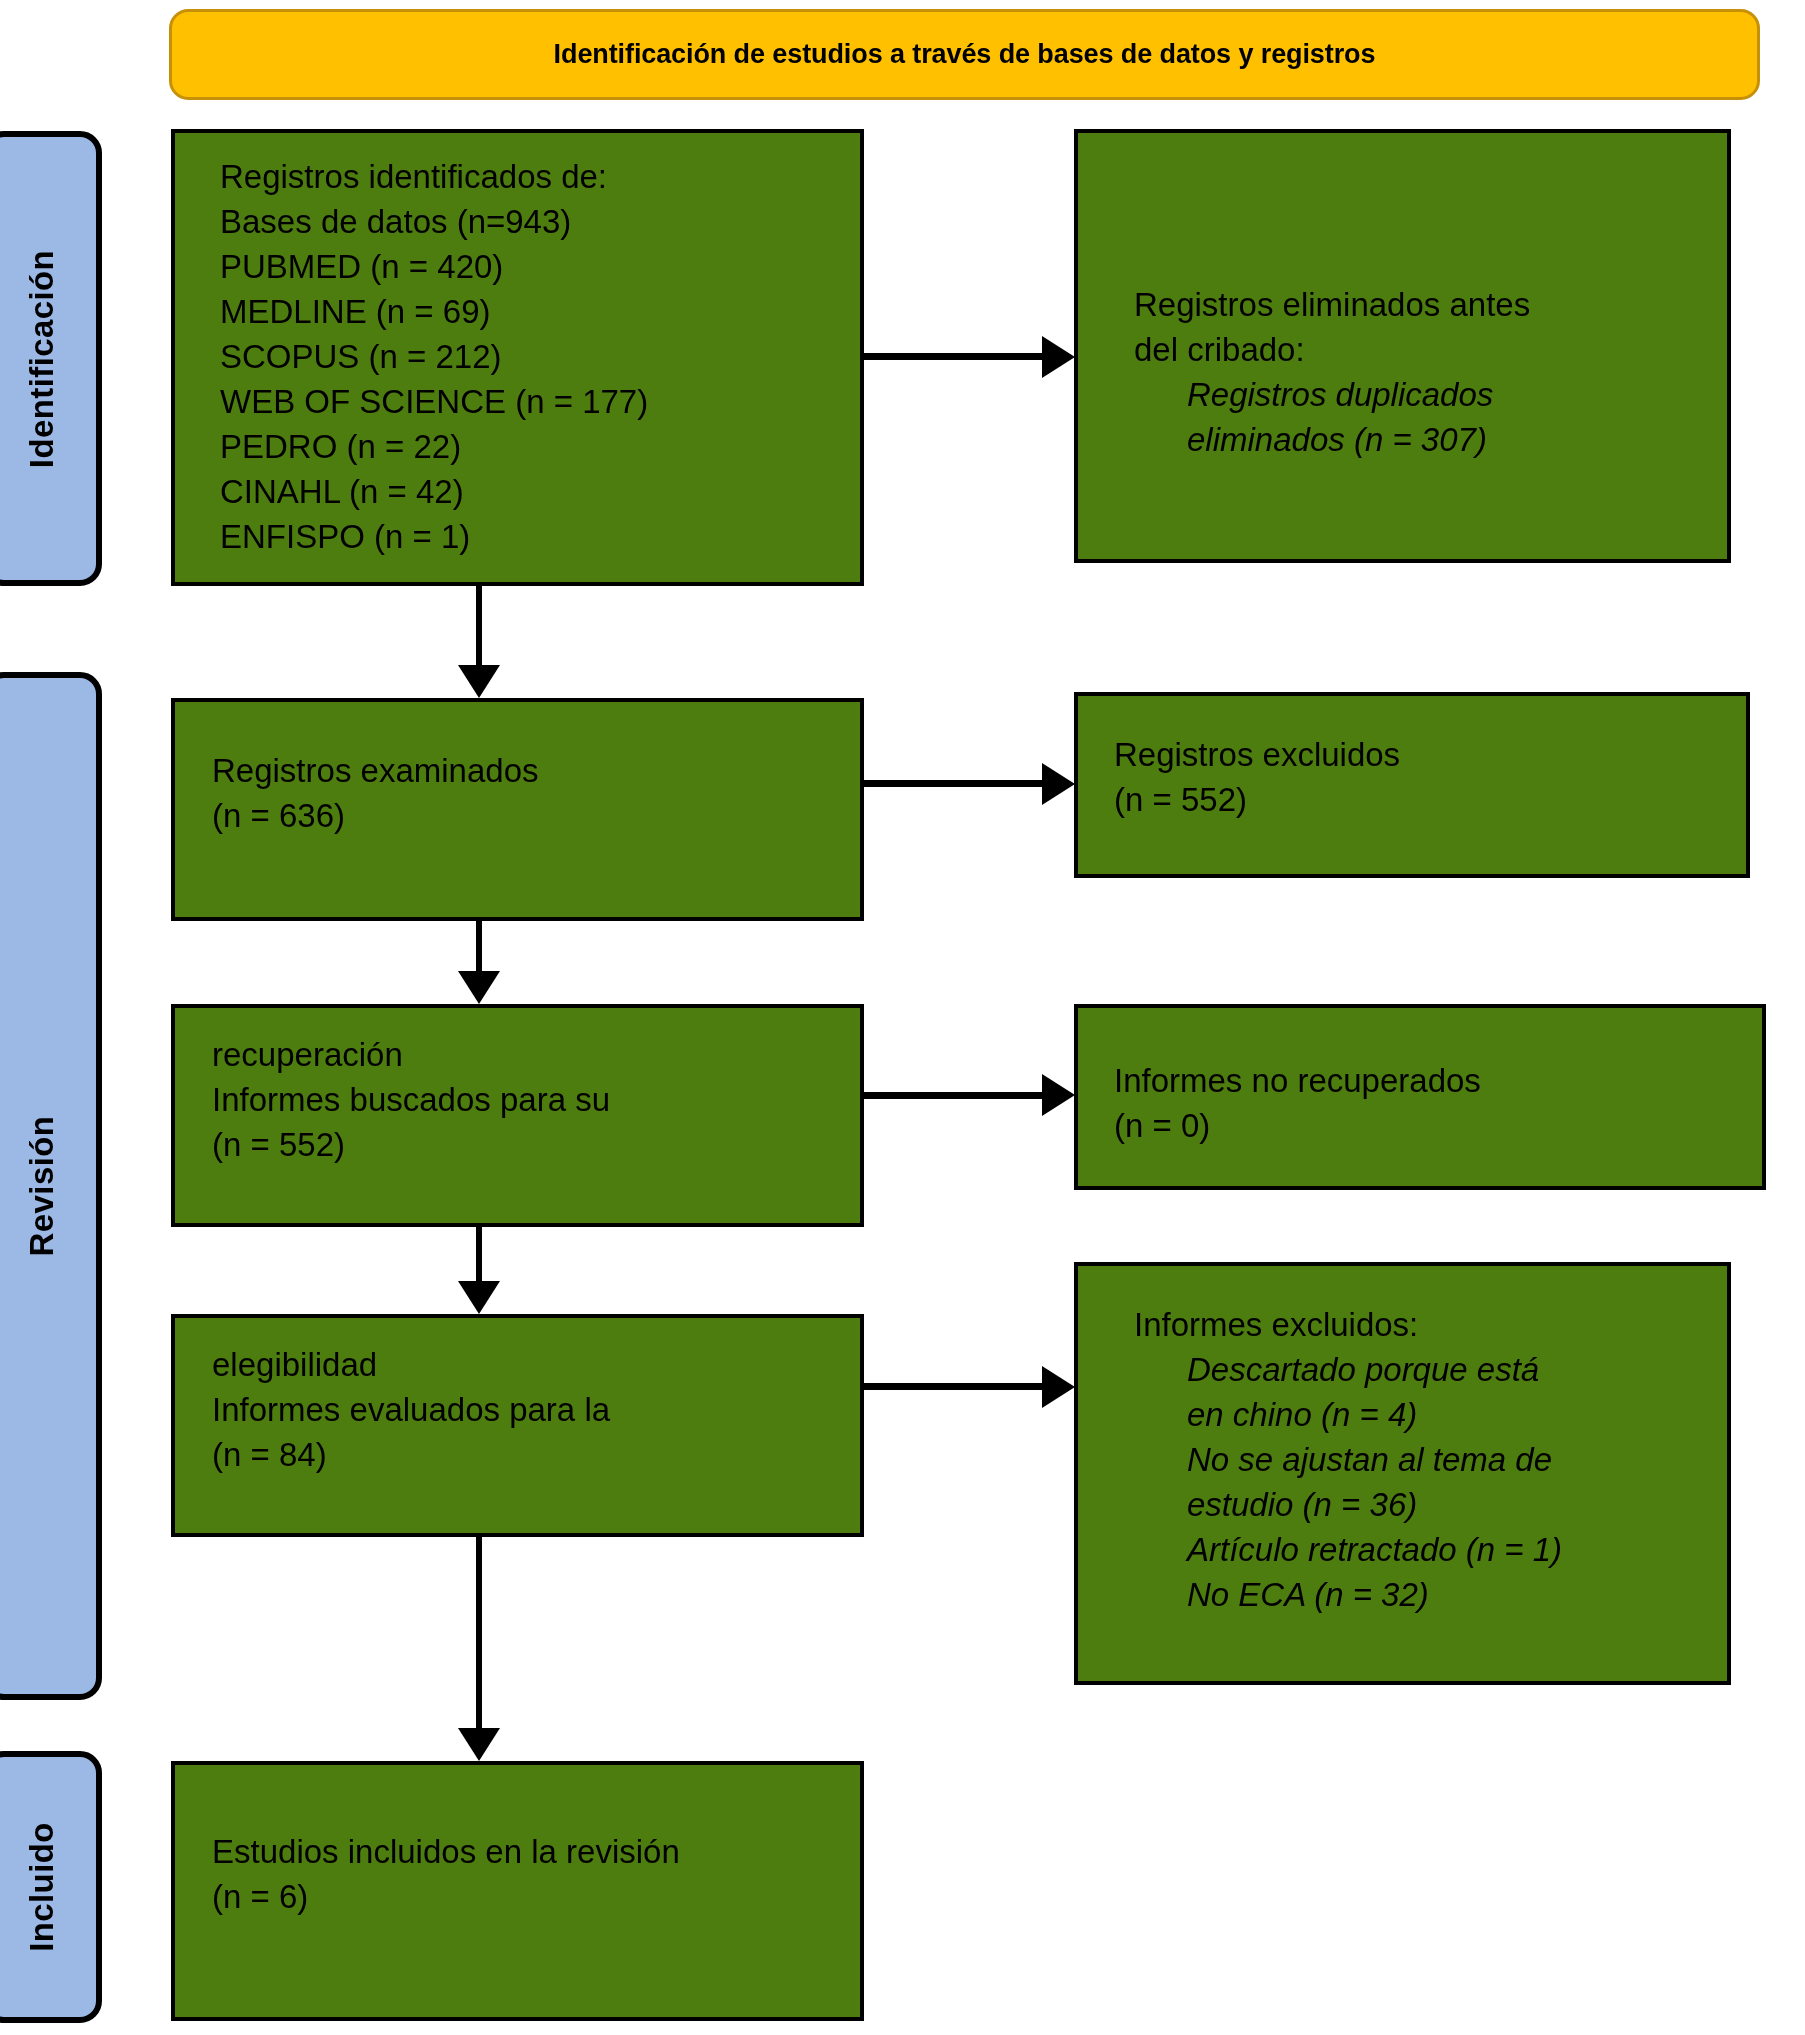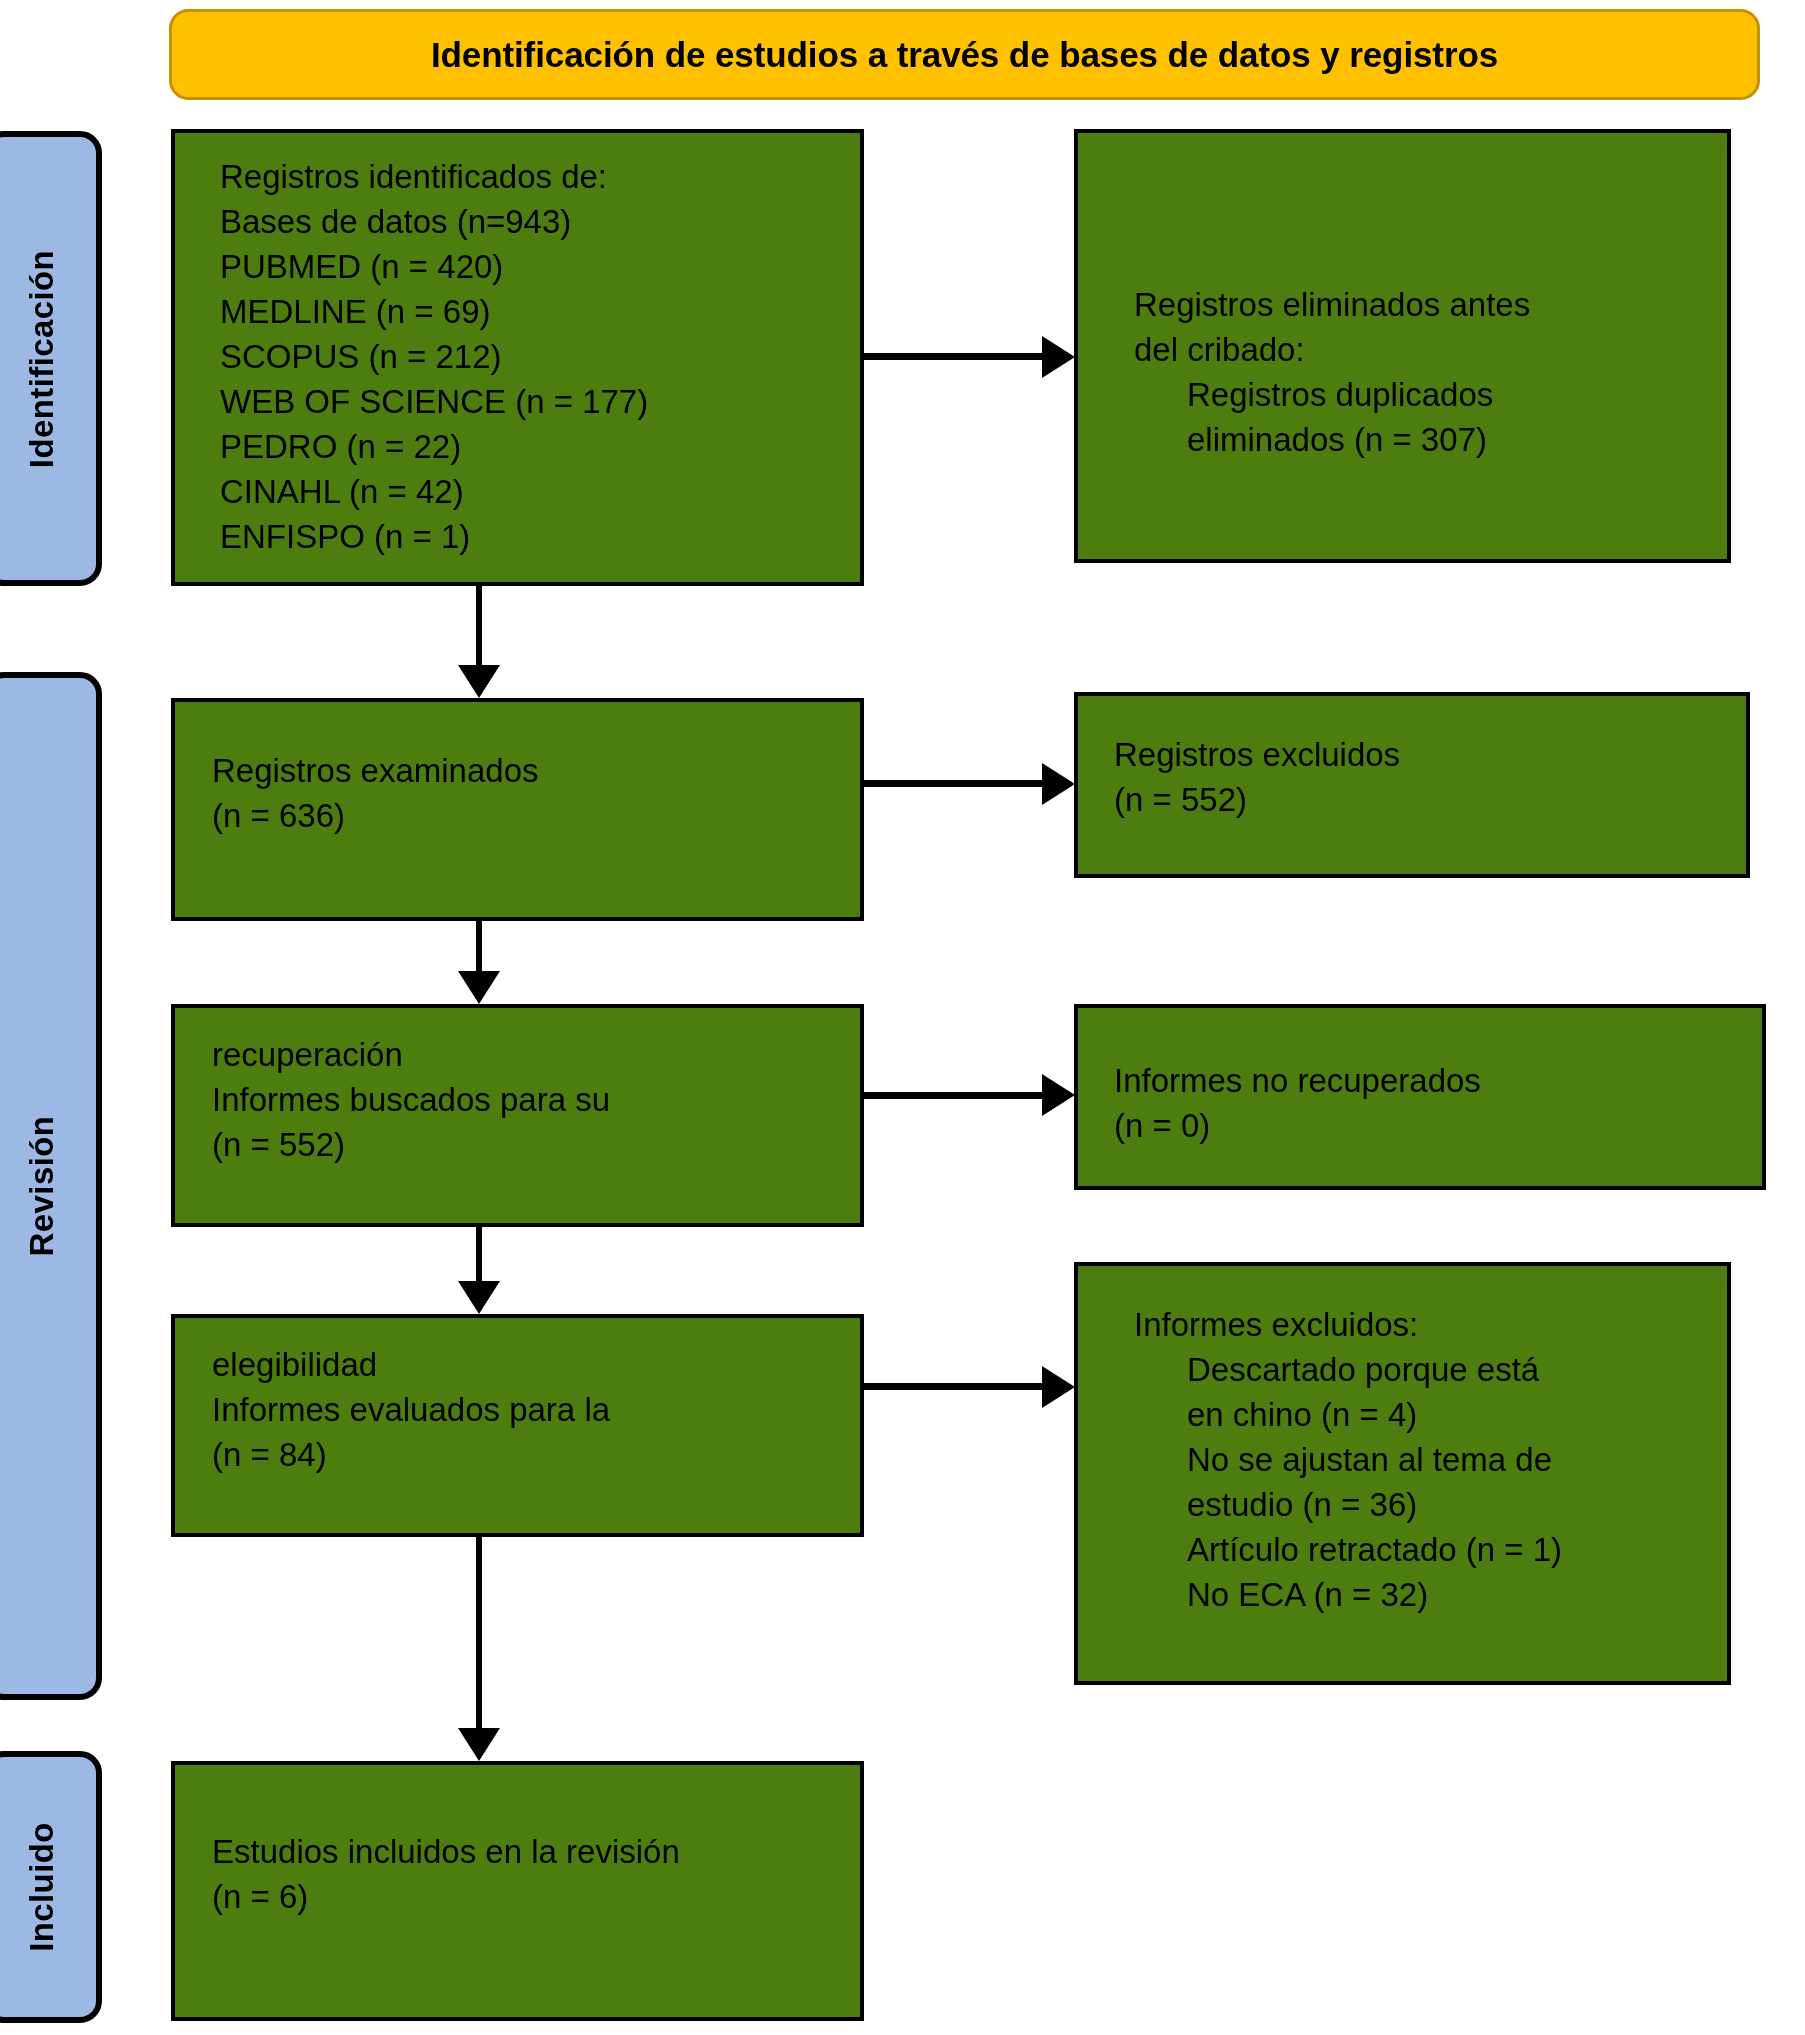--- a/index.html
+++ b/index.html
@@ -27,21 +27,21 @@
     height: 91px;
     background: #FFC000;
     border: 3.7px solid #C79009;
     border-radius: 19.3px;
     box-sizing: border-box;
     display: flex;
     align-items: center;
     justify-content: center;
   }
   .header-banner-text {
-    font-size: 35px;
+    font-size: 27px;
     font-weight: bold;
     color: #000000;
     letter-spacing: -0.1px;
     text-align: center;
     white-space: nowrap;
   }
 
   
   .stage-label {
     position: absolute;
@@ -77,21 +77,21 @@
     position: absolute;
     left: 0; right: 0;
     display: block;
   }
   .flow-line {
     font-size: 33px;
     line-height: 45px;
     color: #000000;
     white-space: nowrap;
   }
-  .indent { padding-left: 53px; }
+  .indent { padding-left: 53px; font-style: italic; }
 
   
   #box-identified {
     left: 171px;  top: 129px;  width: 693px;  height: 457px;
   }
   #box-identified .flow-box-inner { top: 21px; left: 45px; }
 
   #box-screened {
     left: 171px;  top: 698px;  width: 693px;  height: 223px;
   }

